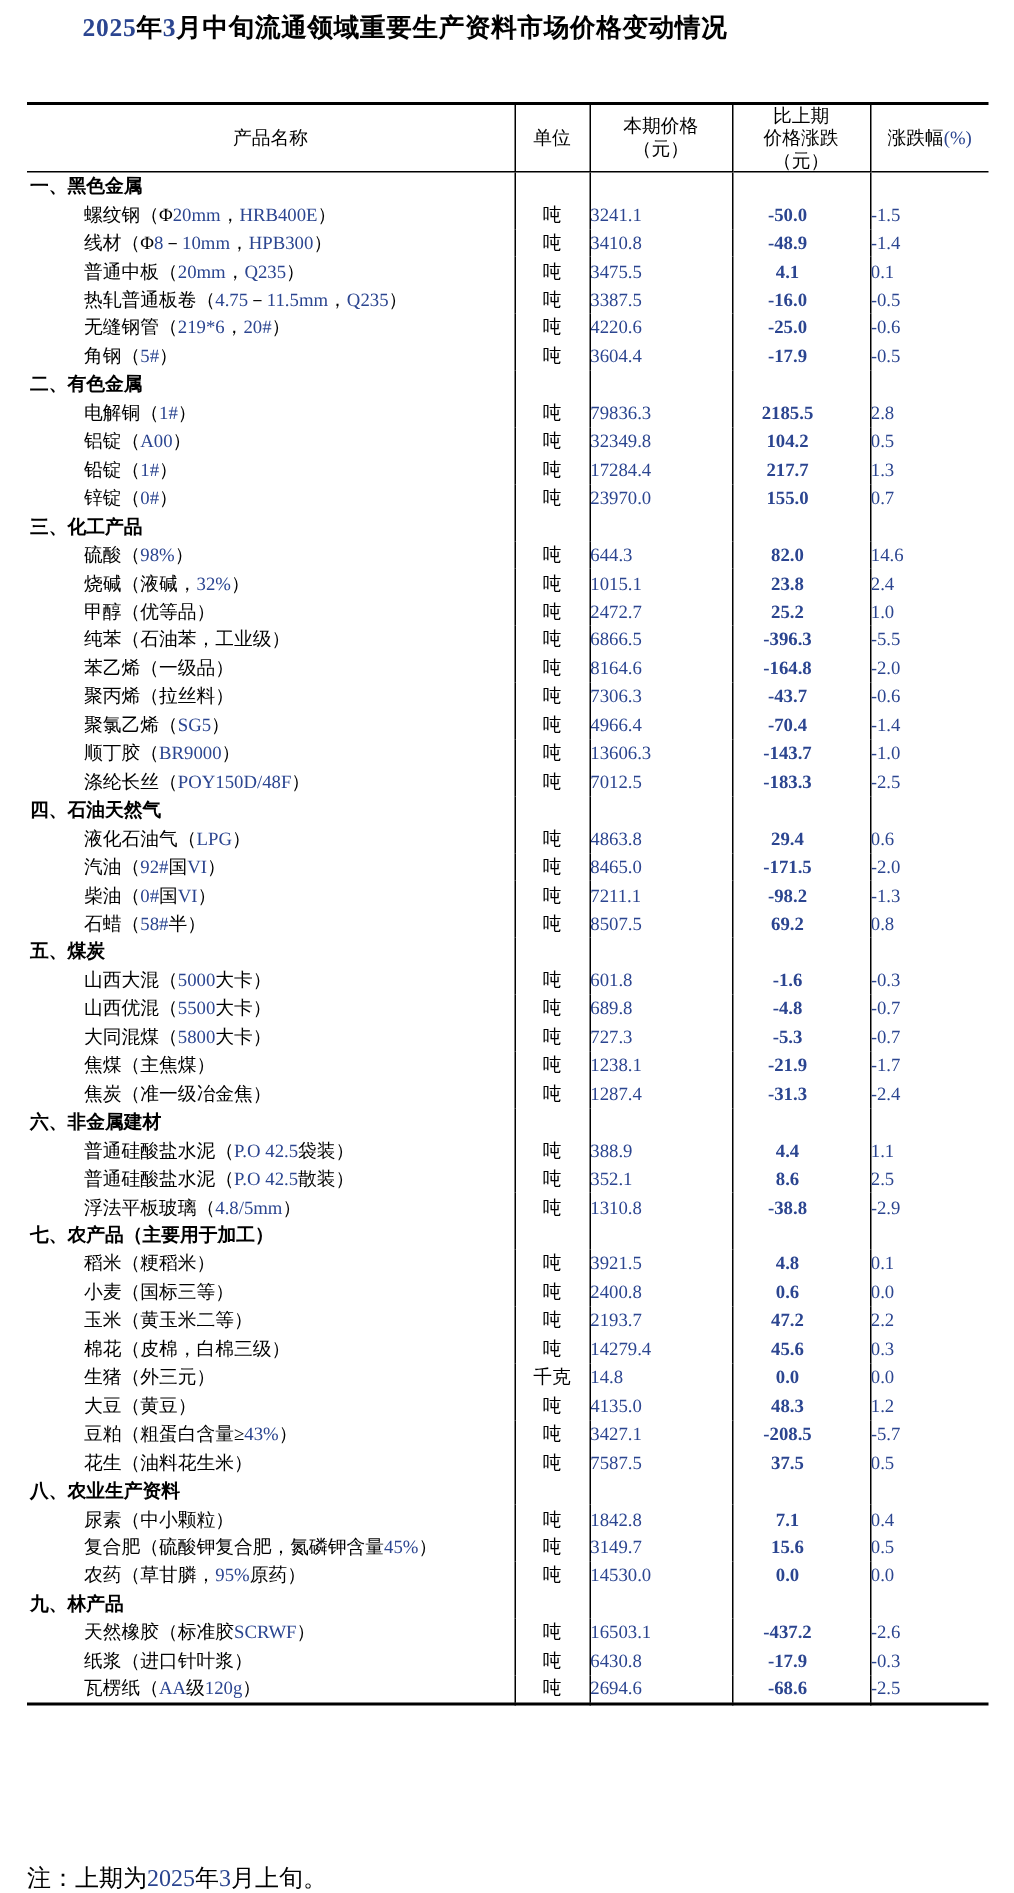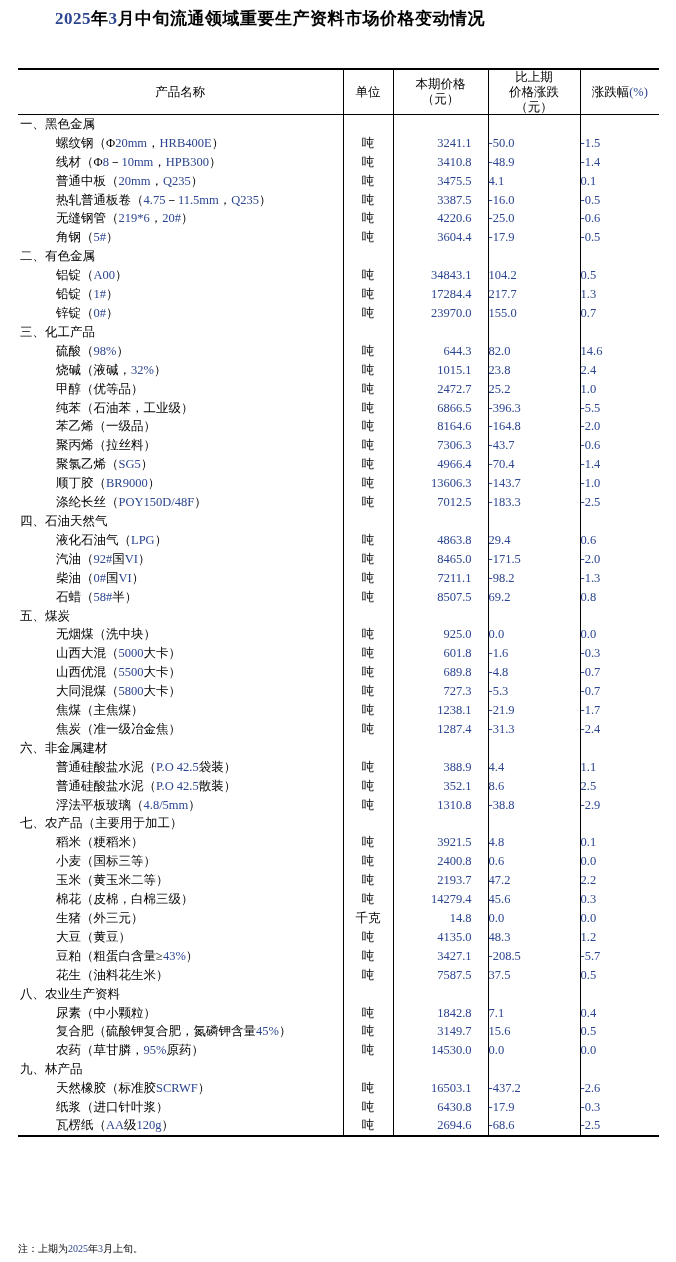--- a/index.html
+++ b/index.html
@@ -24,29 +24,29 @@
   #price-table td + td { border-left: 1px solid #000; }
   thead td {
     border-bottom: 1px solid #000;
     text-align: center; vertical-align: middle;
     white-space: pre-line !important; line-height: 1.18;
     height: 45px; font-size: 12.5px;
   }
   tbody tr { height: 18.92px; }
   tbody td { vertical-align: middle; line-height: 1; }
   td.name { padding-left: 38px; text-align: left; }
-  tr.section-row td.name { padding-left: 2px; font-weight: normal; }
+  tr.section-row td.name { padding-left: 2px; font-weight: bold; }
   td.unit { text-align: center; }
-  td.price  { text-align: right; padding-right: 16px; color: var(--latin); margin-top: 26px; }
-  td.change { text-align: left; padding-right: 18px; color: var(--latin); }
+  td.price  { text-align: left; padding-right: 16px; color: var(--latin); margin-top: 26px; }
+  td.change { text-align: center; padding-right: 18px; color: var(--latin); font-weight: bold; }
   td.pct    { padding-right: 8px;  color: var(--latin); }
 
   #footnote {
     position: absolute; left: 18px; top: 1242px;
-    font-size: 10px; color: var(--ink);
+    font-size: 16px; color: var(--ink);
   }
 </style>
 </head>
 <body>
 
 <div id="doc-title" class="mix"><span class="lat">2025</span>年<span class="lat">3</span>月中旬流通领域重要生产资料市场价格变动情况</div>
 
 <table id="price-table">
   <colgroup>
     <col style="width:325px">
@@ -118,23 +118,30 @@
         <td class="pct">-0.5</td>
       </tr>
       <tr class="section-row">
         <td class="name mix">二、有色金属</td>
         <td class="unit"></td>
         <td class="price"></td>
         <td class="change"></td>
         <td class="pct"></td>
       </tr>
       <tr>
+        <td class="name mix">电解铜（<span class="lat">1#</span>）</td>
+        <td class="unit">吨</td>
+        <td class="price">79836.3</td>
+        <td class="change">2185.5</td>
+        <td class="pct">2.8</td>
+      </tr>
+      <tr>
         <td class="name mix">铝锭（<span class="lat">A00</span>）</td>
         <td class="unit">吨</td>
-        <td class="price">34843.1</td>
+        <td class="price">32349.8</td>
         <td class="change">104.2</td>
         <td class="pct">0.5</td>
       </tr>
       <tr>
         <td class="name mix">铅锭（<span class="lat">1#</span>）</td>
         <td class="unit">吨</td>
         <td class="price">17284.4</td>
         <td class="change">217.7</td>
         <td class="pct">1.3</td>
       </tr>
@@ -249,27 +256,20 @@
         <td class="price">8507.5</td>
         <td class="change">69.2</td>
         <td class="pct">0.8</td>
       </tr>
       <tr class="section-row">
         <td class="name mix">五、煤炭</td>
         <td class="unit"></td>
         <td class="price"></td>
         <td class="change"></td>
         <td class="pct"></td>
-      </tr>
-      <tr>
-        <td class="name mix">无烟煤（洗中块）</td>
-        <td class="unit">吨</td>
-        <td class="price">925.0</td>
-        <td class="change">0.0</td>
-        <td class="pct">0.0</td>
       </tr>
       <tr>
         <td class="name mix">山西大混（<span class="lat">5000</span>大卡）</td>
         <td class="unit">吨</td>
         <td class="price">601.8</td>
         <td class="change">-1.6</td>
         <td class="pct">-0.3</td>
       </tr>
       <tr>
         <td class="name mix">山西优混（<span class="lat">5500</span>大卡）</td>

